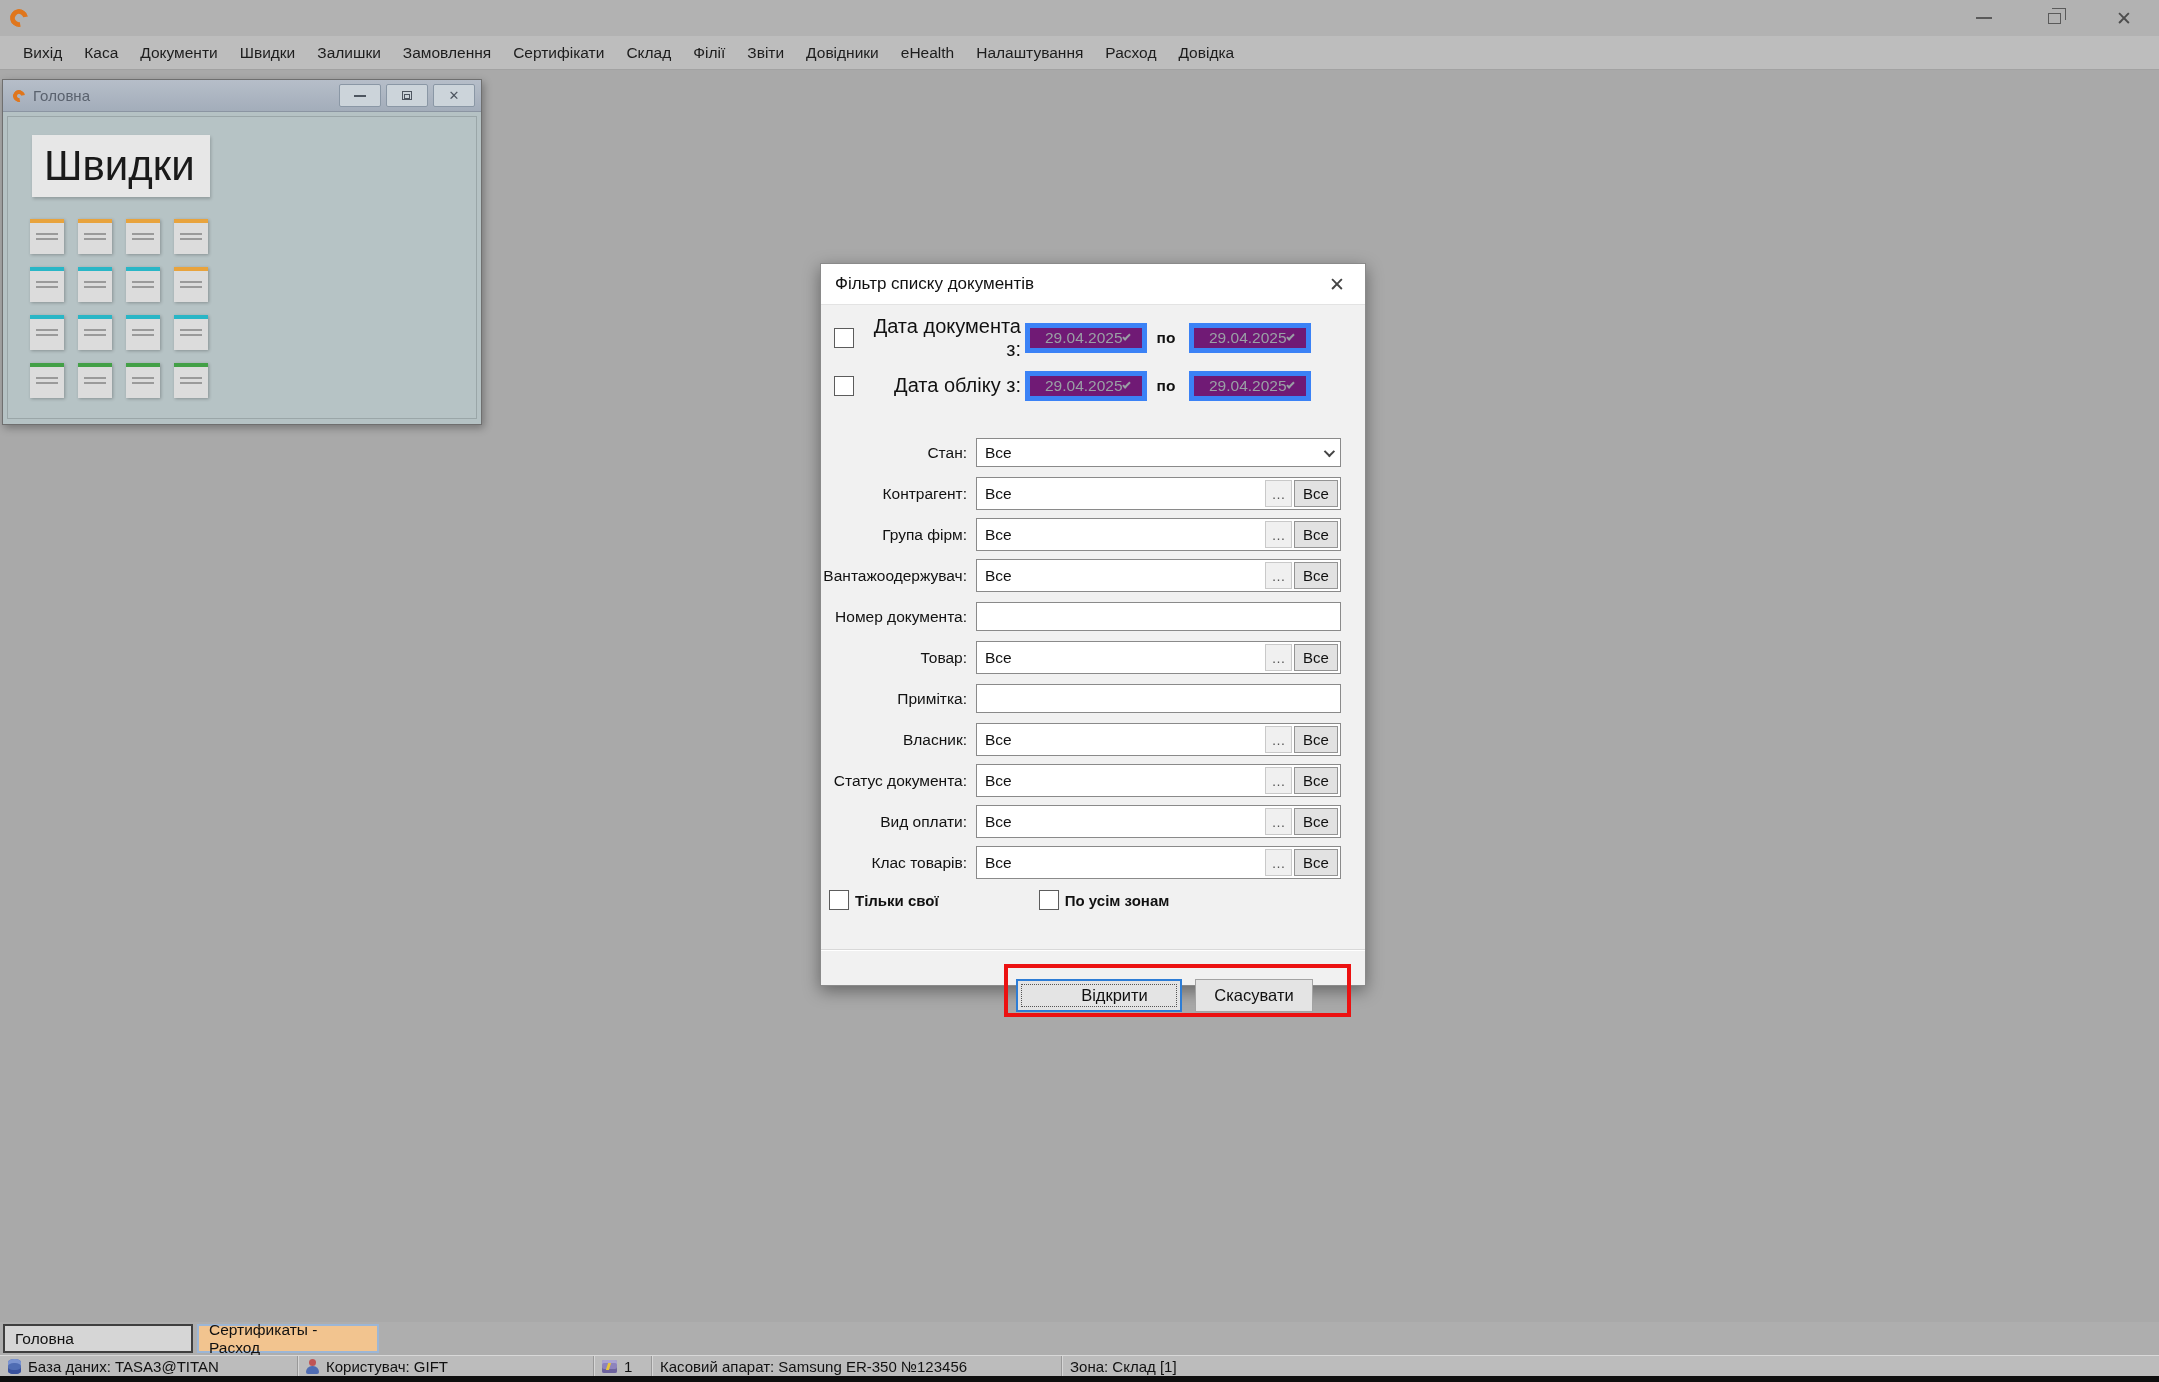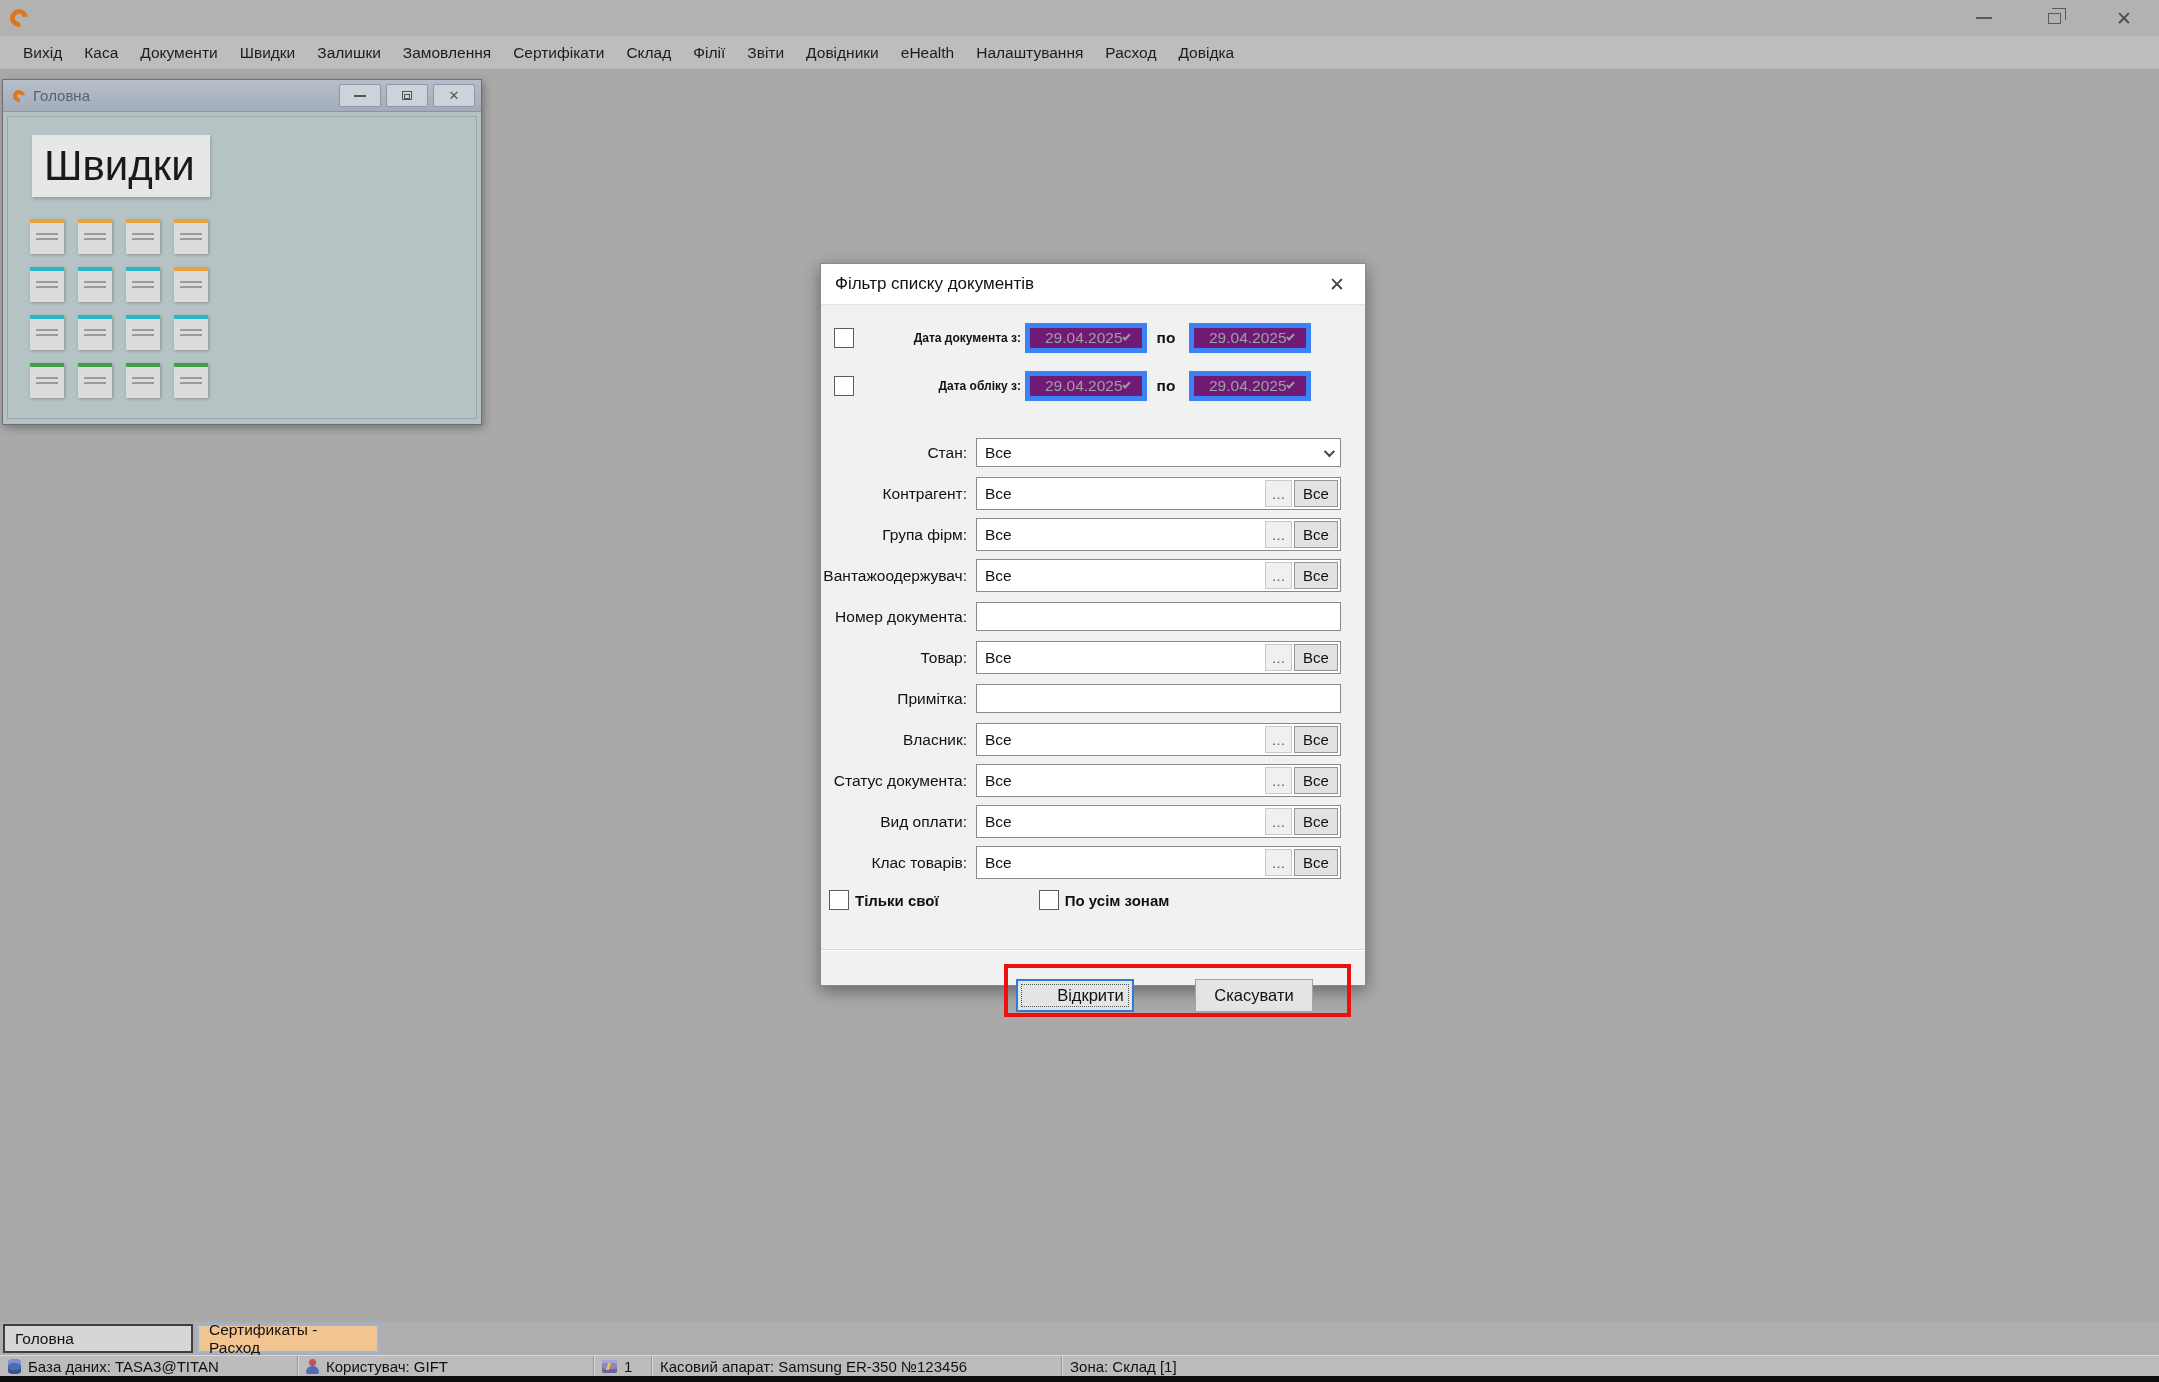--- a/index.html
+++ b/index.html
@@ -41,21 +41,21 @@
   .dialog { position:absolute; left:820px; top:263px; width:546px; height:723px; background:#f1f1f1; border:1px solid #8a8a8a; box-shadow:0 5px 16px rgba(0,0,0,.4); }
   .dlg-titlebar { height:41px; background:#ffffff; border-bottom:1px solid #e3e3e3; display:flex; align-items:center; padding:0 14px; }
   .dlg-title { font-size:17px; color:#111; flex:1; }
   .dlg-close { width:28px; height:28px; display:flex; align-items:center; justify-content:center; font-size:19px; color:#444; }
   .dlg-body { position:absolute; left:0; top:41px; right:0; bottom:0; }
 
   .cb { width:20px; height:20px; background:#fff; border:1px solid #5c5c5c; flex:0 0 auto; }
 
   .daterow { display:flex; align-items:center; height:31px; margin:0 0 17px 13px; }
   .daterow.first { margin-top:17px; }
-  .daterow .dlabel { width:154px; margin-left:13px; text-align:right; font-size:12px; font-weight:bold; color:#111; }
+  .daterow .dlabel { width:154px; margin-left:13px; text-align:right; font-size:20px; font-weight:normal; color:#111; }
   .datecombo { width:122px; height:30px; margin-left:4px; background:#701a75; border:5px solid #3b82f6; display:flex; align-items:center; padding:0 15px; font-size:15.5px; color:#9aa0a5; }
   .datecombo .chev, .combo .chev { margin-left:auto; width:8px; height:8px; border-right:2px solid #9aa0a5; border-bottom:2px solid #9aa0a5; transform:rotate(45deg) translateY(-2px); }
   .combo .chev { border-color:#444; }
   .conj { width:38px; text-align:center; font-size:15.5px; font-weight:bold; color:#111; }
 
   .frow { display:flex; align-items:center; height:41px; padding-right:24px; }
   .frow .flabel { width:155px; text-align:right; font-size:15.5px; color:#111; padding-right:9px; flex:0 0 auto; }
   .fieldarea { flex:1; }
   .combo { height:29px; background:#fff; border:1px solid #8a8a8a; display:flex; align-items:center; padding:0 8px; font-size:15.5px; color:#111; }
   .lookup { height:33px; background:#fff; border:1px solid #8a8a8a; display:flex; align-items:center; }
@@ -63,21 +63,21 @@
   .btn-more { width:27px; height:27px; margin:2px; background:#f0f0f0; border:1px solid #c9c9c9; font-size:14px; color:#555; line-height:1; }
   .btn-vse { width:44px; height:27px; margin:2px 2px 2px 0; background:#e2e2e2; border:1px solid #949494; font-size:15px; color:#111; }
   .txtinput { width:100%; height:29px; background:#fff; border:1px solid #8a8a8a; font-size:15.5px; padding:0 8px; font-family:"Liberation Sans",sans-serif; }
 
   .cbrow { display:flex; align-items:center; height:22px; margin:6px 0 0 8px; }
   .cbrow .cblabel { font-size:15px; font-weight:bold; margin:0 0 0 6px; color:#111; }
   .cbrow .gap { width:100px; }
 
   .dlg-footer { position:absolute; left:0; right:0; top:644px; bottom:0; border-top:1px solid #d8d8d8; box-shadow:inset 0 1px 0 #fff; }
   .btn { position:absolute; top:29px; height:33px; background:#e4e4e4; font-size:16.5px; color:#111; font-family:"Liberation Sans",sans-serif; }
-  .btn-open { left:195px; width:118px; border:2px solid #2d7dd6; outline:1px dotted #555; outline-offset:-6px;padding-left:31px; }
+  .btn-open { left:195px; width:166px; border:2px solid #2d7dd6; outline:1px dotted #555; outline-offset:-6px;padding-left:31px; }
   .btn-cancel { left:374px; width:118px; border:1px solid #a3a3a3; }
   .annotation { position:absolute; left:183px; top:659px; width:347px; height:53px; border:4px solid #ec1111; pointer-events:none; }
 
   
   .tabsrow { position:absolute; left:0; top:1322px; width:2159px; height:33px; background:#aeaeae; }
   .tab { position:absolute; top:2px; height:29px; display:flex; align-items:center; padding:0 10px; font-size:15.5px; }
   .tab-inactive { left:3px; width:190px; background:#d6d6d6; border:2px solid #3f3f3f; color:#111; }
   .tab-active { left:197px; width:182px; background:#f2c48f; border:2px solid #9cb6d6; color:#111; }
 
   .statusbar { position:absolute; left:0; top:1355px; width:2159px; height:21px; background:#bcbcbc; border-top:1px solid #d8d8d8; display:flex; align-items:center; font-size:15px; color:#111; }

